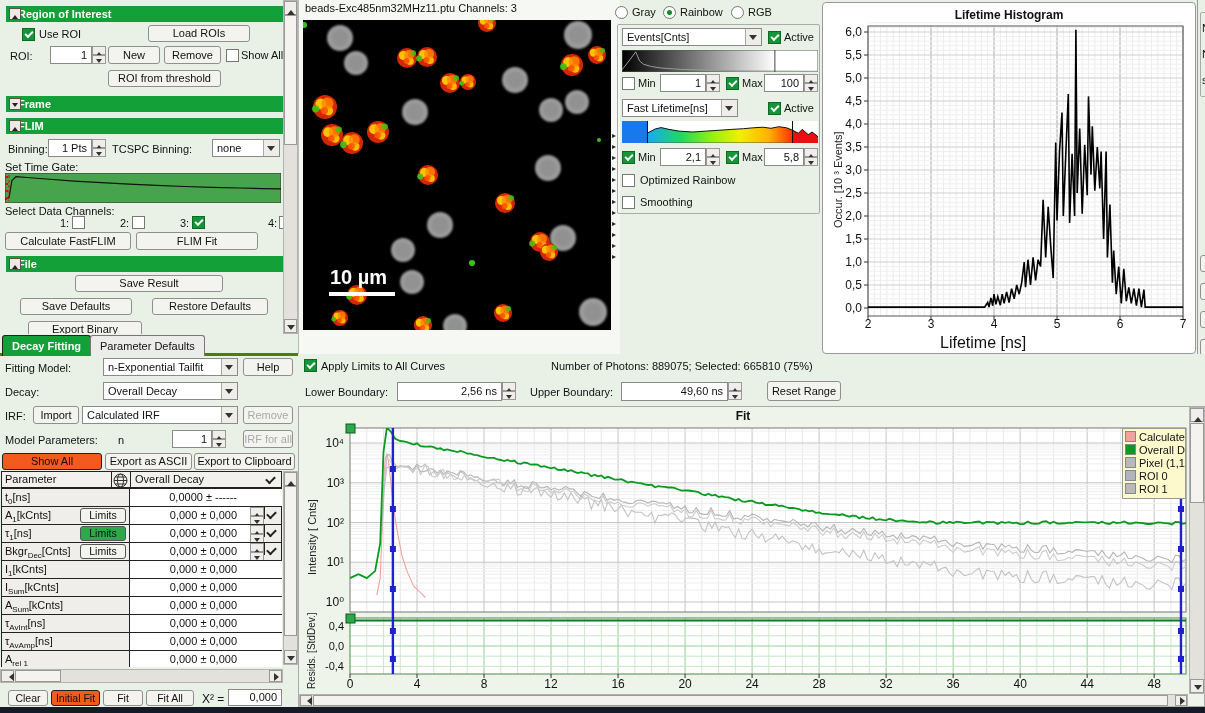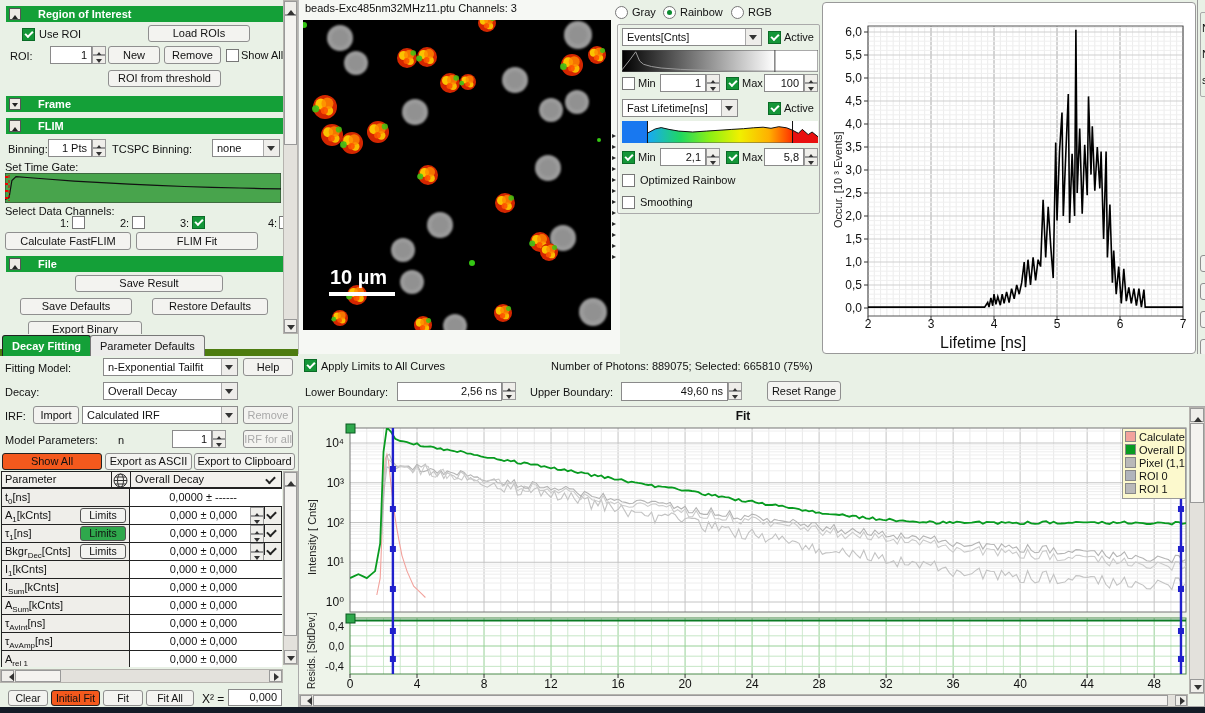--- a/index.html
+++ b/index.html
@@ -3,21 +3,21 @@
 <meta charset="utf-8">
 <style>
   html,body{margin:0;padding:0;}
   #root{position:relative;width:1205px;height:713px;background:#e9f1e6;
         font-family:"Liberation Sans","DejaVu Sans",sans-serif;font-size:11px;color:#111;
         overflow:hidden;user-select:none;}
   .abs{position:absolute;box-sizing:border-box;}
   .lbl{position:absolute;white-space:nowrap;box-sizing:border-box;}
   
   .sect{position:absolute;left:6px;width:277px;height:16px;background:#14a038;color:#fff;
-        font-weight:bold;line-height:16px;padding-left:32px;box-sizing:border-box;}
+        font-weight:bold;line-height:16px;padding-left:12px;box-sizing:border-box;}
   .colbtn{position:absolute;left:3px;top:2px;width:12px;height:12px;background:#ece9e4;border:1px solid #555;box-sizing:border-box;}
   .colbtn::after{content:"";position:absolute;left:2px;}
   .colbtn.up::after{top:3px;border:3px solid transparent;border-bottom:4px solid #222;}
   .colbtn.dn::after{top:4px;border:3px solid transparent;border-top:4px solid #222;}
   
   .btn{position:absolute;background:#f3f3f0;border:1px solid #8f8f8f;border-radius:3px;
        text-align:center;line-height:15px;height:17px;box-sizing:border-box;cursor:default;}
   .btn.dis{color:#a9a9a9;}
   .btn.orange{background:#f4591d;border:1px solid #222;}
   
@@ -144,21 +144,21 @@
   <div class="sb" style="left:283px;top:0;width:15px;height:334px">
     <span class="ar" style="left:0;top:0;width:13px;height:14px">
         <span class="tri" style="left:2px;top:4px;border-bottom:5px solid #333"></span>
       </span>
     <span class="th" style="left:0;top:14px;width:13px;height:130px"></span>
     <span class="ar" style="left:0;bottom:0;width:13px;height:14px">
         <span class="tri" style="left:2px;top:5px;border-top:5px solid #333"></span>
       </span>
   </div>
 
-  <div class="abs" style="left:0;top:334px;width:298px;height:22px;border-bottom:7px solid #4d7c0f">
+  <div class="abs" style="left:0;top:334px;width:298px;height:22px;border-bottom:3px solid #4d7c0f">
     <div class="tab sel" style="left:2px;top:1px">Decay Fitting</div>
     <div class="tab" style="left:90px;top:1px">Parameter Defaults</div>
   </div>
 
   <span class="lbl" style="left:5px;top:362px">Fitting Model:</span>
   <div class="combo" style="left:103px;top:358px;width:135px">
     <span>n-Exponential Tailfit</span>
     <span class="dd"></span>
   </div>
   <div class="btn" style="left:243px;top:358px;width:50px;height:18px;line-height:16px">Help</div>
@@ -554,20 +554,21 @@
       <i class="u"></i>
       <i class="d"></i>
     </div>
 
   <span class="chk" style="left:622px;top:174px"></span>
   <span class="lbl" style="left:640px;top:174px">Optimized Rainbow</span>
   <span class="chk" style="left:622px;top:196px"></span>
   <span class="lbl" style="left:640px;top:196px">Smoothing</span>
 
   <div class="abs" style="left:822px;top:2px;width:374px;height:352px;background:#fff;border:1px solid #999;border-radius:4px"></div>
+  <div class="lbl" style="left:822px;top:8px;width:374px;text-align:center;font-weight:bold;font-size:12px">Lifetime Histogram</div>
   <svg id="histSvg" width="372" height="348" style="left:823px;top:3px">
       <line x1="45" y1="23" x2="45" y2="313" stroke="#a8a8a8" stroke-width="1"></line>
       <line x1="51.300000000000004" y1="23" x2="51.300000000000004" y2="313" stroke="#ececec" stroke-width="1"></line>
       <line x1="57.60000000000001" y1="23" x2="57.60000000000001" y2="313" stroke="#ececec" stroke-width="1"></line>
       <line x1="63.90000000000002" y1="23" x2="63.90000000000002" y2="313" stroke="#ececec" stroke-width="1"></line>
       <line x1="70.20000000000002" y1="23" x2="70.20000000000002" y2="313" stroke="#ececec" stroke-width="1"></line>
       <line x1="76.50000000000003" y1="23" x2="76.50000000000003" y2="313" stroke="#ececec" stroke-width="1"></line>
       <line x1="82.80000000000004" y1="23" x2="82.80000000000004" y2="313" stroke="#ececec" stroke-width="1"></line>
       <line x1="89.10000000000004" y1="23" x2="89.10000000000004" y2="313" stroke="#ececec" stroke-width="1"></line>
       <line x1="95.40000000000005" y1="23" x2="95.40000000000005" y2="313" stroke="#ececec" stroke-width="1"></line>

